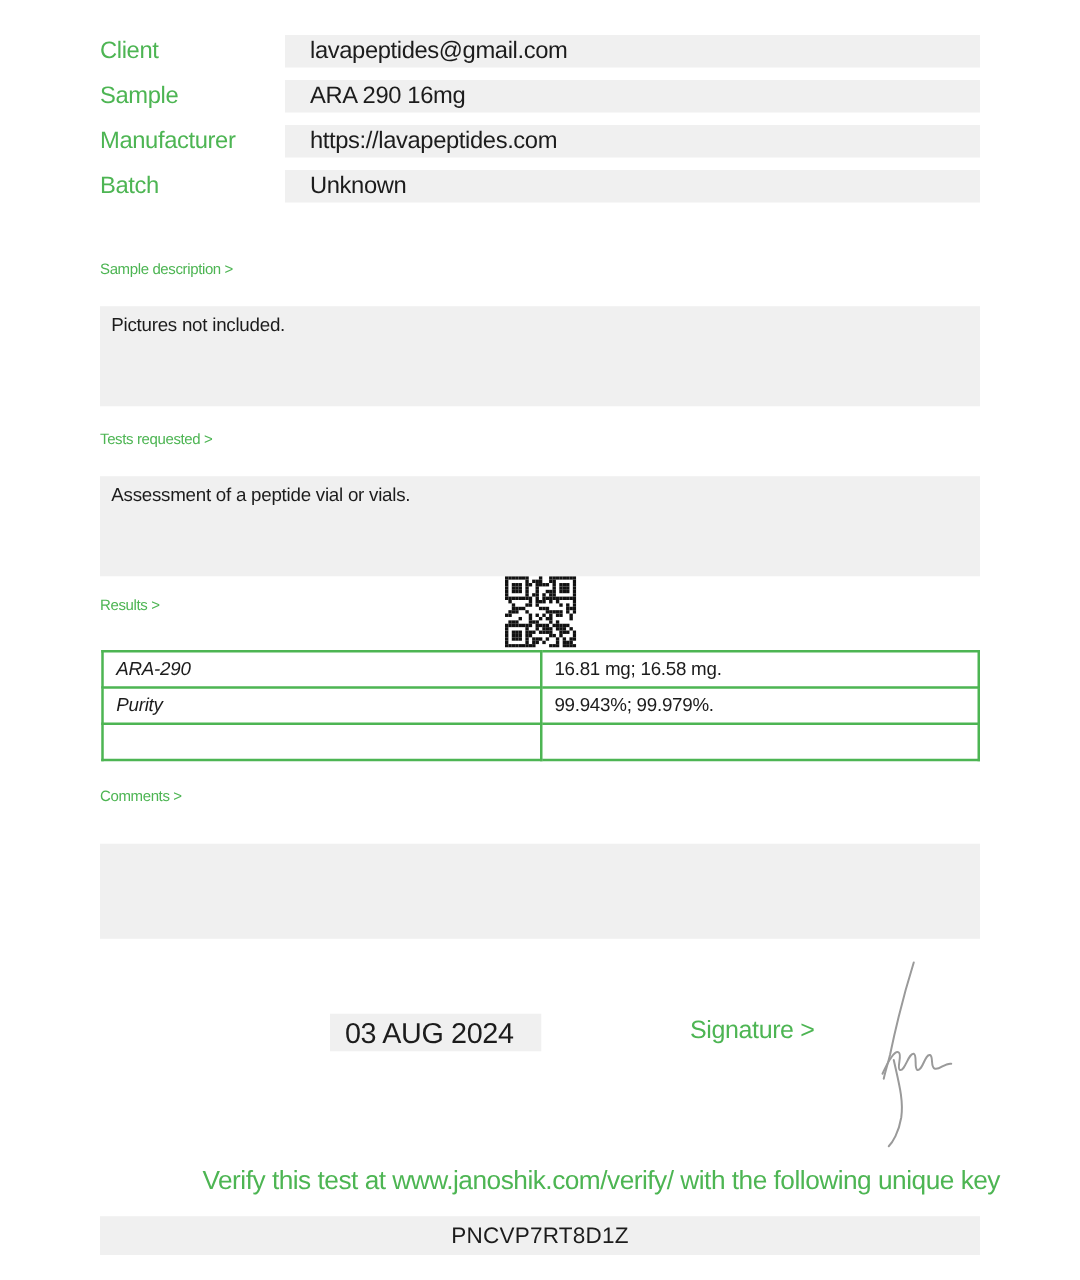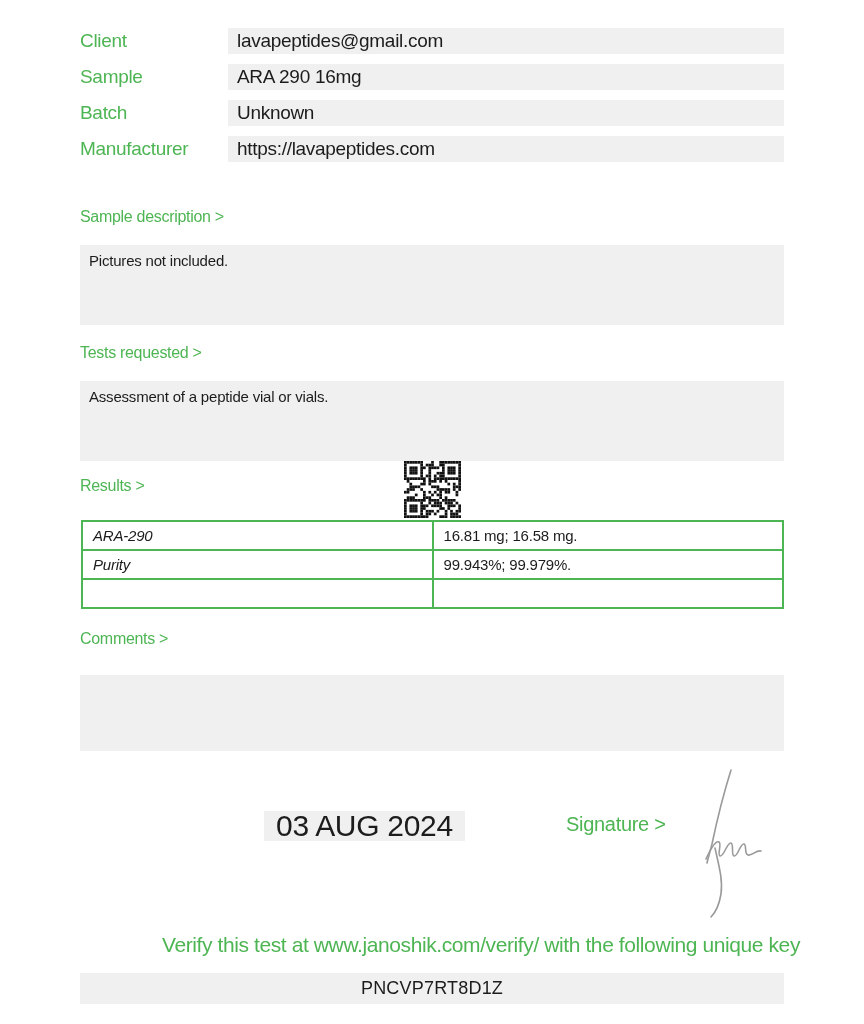--- a/index.html
+++ b/index.html
@@ -16,27 +16,27 @@
   .field-row{display:flex;height:26px;margin-bottom:10px;justify-content:flex-end;}
   .field-label{
     width:148px;flex:0 0 148px;
     color:var(--green);
     font-size:19px;line-height:26px;
     letter-spacing:-0.3px;
   }
   .field-value{
     flex:1;background:var(--boxgray);
     font-size:19px;line-height:26px;
-    padding-left:9px;letter-spacing:-0.3px;
+    padding-left:20px;letter-spacing:-0.3px;
   }
   
   .heading{
     position:absolute;left:80px;
     color:var(--green);
-    font-size:16px;letter-spacing:-0.3px;
+    font-size:12px;letter-spacing:-0.3px;
     white-space:nowrap;
     text-align:right;
   }
   
   .gbox{
     position:absolute;left:80px;width:704px;
     background:var(--boxgray);
     box-sizing:border-box;
     padding:7px 0 0 9px;
     font-size:15px;letter-spacing:-0.2px;
@@ -59,25 +59,25 @@
   
   .analysis-row{position:absolute;left:80px;top:811px;width:704px;height:30px;}
   .analysis-label{
     position:absolute;left:0;top:2px;
     color:var(--green);font-size:20px;letter-spacing:-0.3px;white-space:nowrap;
   }
   .date-box{
     position:absolute;left:184px;top:0;
     min-width:145px;height:30px;
     background:var(--boxgray);
-    font-size:30px;line-height:30px;
+    font-size:23px;line-height:30px;
     padding:0 12px;letter-spacing:-0.3px;
   }
   .sig-label{
-    position:absolute;left:486px;top:2px;
+    position:absolute;left:472px;top:2px;
     color:var(--green);font-size:20px;letter-spacing:-0.3px;white-space:nowrap;
   }
   .signature{position:absolute;left:693px;top:762px;width:104px;height:158px;}
   
   .verify-line{
     position:absolute;left:80px;top:933px;width:720px;
     color:var(--green);
     font-size:21px;letter-spacing:-0.4px;white-space:nowrap;text-align:right;
   }
   .key-box{
@@ -95,26 +95,26 @@
   <div class="fields">
     <div class="field-row">
       <div class="field-label">Client</div>
       <div class="field-value">lavapeptides@gmail.com</div>
     </div>
     <div class="field-row">
       <div class="field-label">Sample</div>
       <div class="field-value">ARA 290 16mg</div>
     </div>
     <div class="field-row">
+      <div class="field-label">Manufacturer</div>
+      <div class="field-value">https://lavapeptides.com</div>
+    </div>
+    <div class="field-row">
       <div class="field-label">Batch</div>
       <div class="field-value">Unknown</div>
-    </div>
-    <div class="field-row">
-      <div class="field-label">Manufacturer</div>
-      <div class="field-value">https://lavapeptides.com</div>
     </div>
   </div>
 
   <div class="heading" style="top:208px">Sample description &gt;</div>
   <div class="gbox" style="top:245px;height:80px">Pictures not included.</div>
 
   <div class="heading" style="top:344px">Tests requested &gt;</div>
   <div class="gbox" style="top:381px;height:80px">Assessment of a peptide vial or vials.</div>
 
   <div class="qr">

